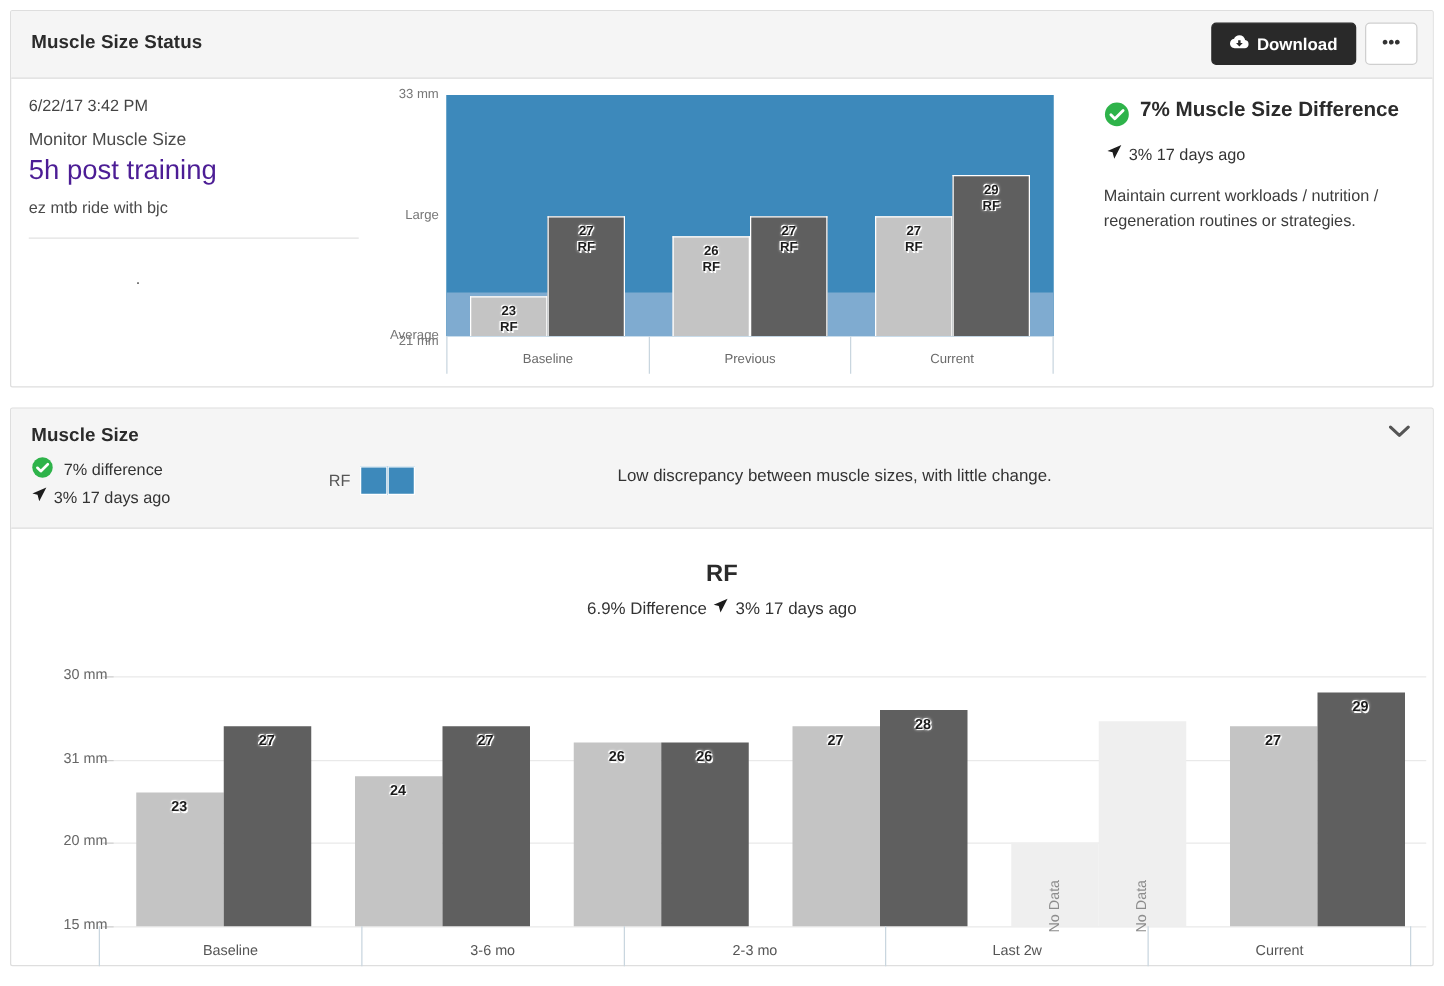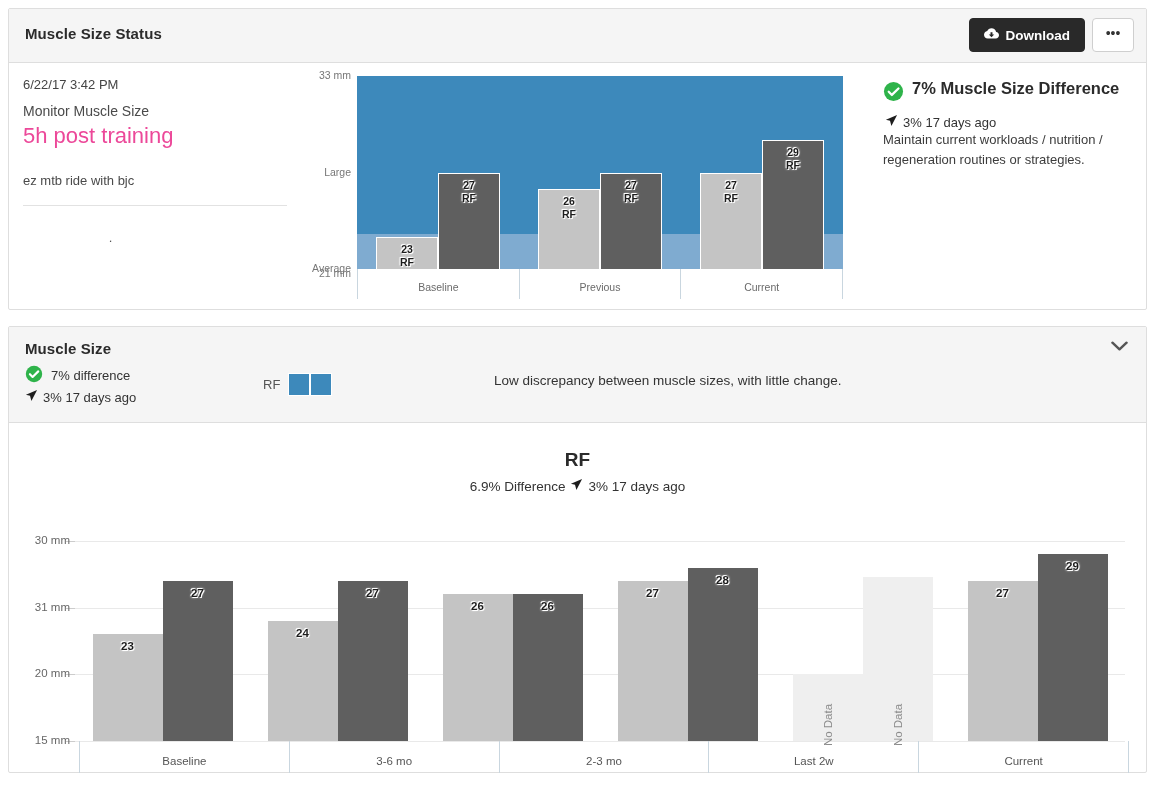--- a/index.html
+++ b/index.html
@@ -52,21 +52,21 @@
     cursor: pointer; font-size: 14px; padding-bottom: 6px;
   }
   .cloud-ico { display:block; }
 
   .status-body { display: flex; height: 247px; }
 
   
   .info-col { width: 286px; padding: 14px 16px 0 14px; }
   .info-date { font-size: 13px; color: #444; margin-bottom: 11px; }
   .info-sub  { font-size: 14px; color: #4a4a4a; margin-bottom: 4px; }
-  .info-head { font-size: 22px; color: #ec4899; margin: 0 0 24px 0; font-weight: normal; }
+  .info-head { font-size: 22px; color: #4c1d95; margin: 0 0 9px 0; font-weight: normal; }
   .info-note { font-size: 13px; color: #4a4a4a; }
   .info-div  { border-top: 1px solid #e2e2e2; margin: 17px 0 0 0; width: 264px; }
   .info-dot  { font-size: 13px; color: #555; text-align: center; margin-top: 24px; width: 175px; }
 
   
   .topchart-wrap { width: 570px; position: relative; padding-top: 13px; }
   .tc-ylabels { position: absolute; left: 0; top: 0; width: 60px; height: 100%; }
   .tc-yl { position: absolute; right: 4px; font-size: 10.5px; color: #777; white-space: nowrap; text-align: right; }
   .tc-plot {
     position: absolute; left: 62px; top: 13px;
@@ -103,21 +103,21 @@
     font-size: 10.5px; color: #6a6a6a;
     text-align: center; padding-top: 12px;
   }
   .tc-tickgroup:last-child { border-right: 1px solid #c9d6df; }
 
   
   .status-col { width: 270px; padding: 16px 12px 0 18px; border-left: 0; }
   .st-row { display: flex; align-items: flex-start; gap: 8px; }
   .st-title { font-size: 16.5px; font-weight: bold; color: #2b2b2b; line-height: 1.2; }
   .st-sub { font-size: 13px; color: #333; margin: 8px 0 0 2px; display: flex; align-items: center; gap: 5px; }
-  .st-desc { font-size: 13px; color: #3c3c3c; line-height: 1.5; }
+  .st-desc { font-size: 13px; color: #3c3c3c; line-height: 1.5; margin-top: 16px; }
   .check-ico { flex: 0 0 auto; margin-top: 2px; }
 
   
   #card-size { margin-top: 16px; height: 447px; }
   #card-size .card-header { height: 96px; padding: 13px 16px 0 16px; }
   .ms-metrics { margin-top: 8px; font-size: 13px; color: #333; }
   .ms-metrics .m1 { display: flex; align-items: center; gap: 8px; }
   .ms-metrics .m2 { display: flex; align-items: center; gap: 5px; margin-top: 3px; }
   .legend-wrap {
     position: absolute; left: 254px; top: 46px;
@@ -133,21 +133,21 @@
   .chevron {
     position: absolute; right: 18px; top: 11px;
     cursor: pointer; color: #555;
   }
 
   
   .bc-wrap { position: relative; height: 349px; }
   .bc-title { text-align: center; font-size: 19px; font-weight: bold; color: #2b2b2b; padding-top: 26px; }
   .bc-sub { text-align: center; font-size: 13.5px; color: #333; margin-top: 7px; display: flex; align-items: center; justify-content: center; gap: 5px;}
   .bc-plotarea {
-    position: absolute; left: 66px; top: 118px;
+    position: absolute; left: 82px; top: 118px;
     width: 1050px; height: 200px;
   }
   .bc-grid { position: absolute; left:0; top:0; width: 100%; height: 100%; }
   .bc-gl { position: absolute; left: 0; width: 100%; border-top: 1px solid #e9e9e9; }
   .bc-ylab { position: absolute; right: 1055px; font-size: 11.5px; color: #666; white-space: nowrap; transform: translateY(-7px); }
   .bc-tick { position: absolute; width: 9px; border-top: 1px solid #cccccc; left: -9px; }
   .bc-groups { position: absolute; left: 0; top: -66px; width: 100%; height: 266px; display: flex; }
   .bc-group { flex: 1; display: flex; align-items: flex-end; justify-content: center; }
   .bc-bar { position: relative; width: 70px; display: flex; justify-content: center; }
   .bc-bar.light { background: #c4c4c4; }

